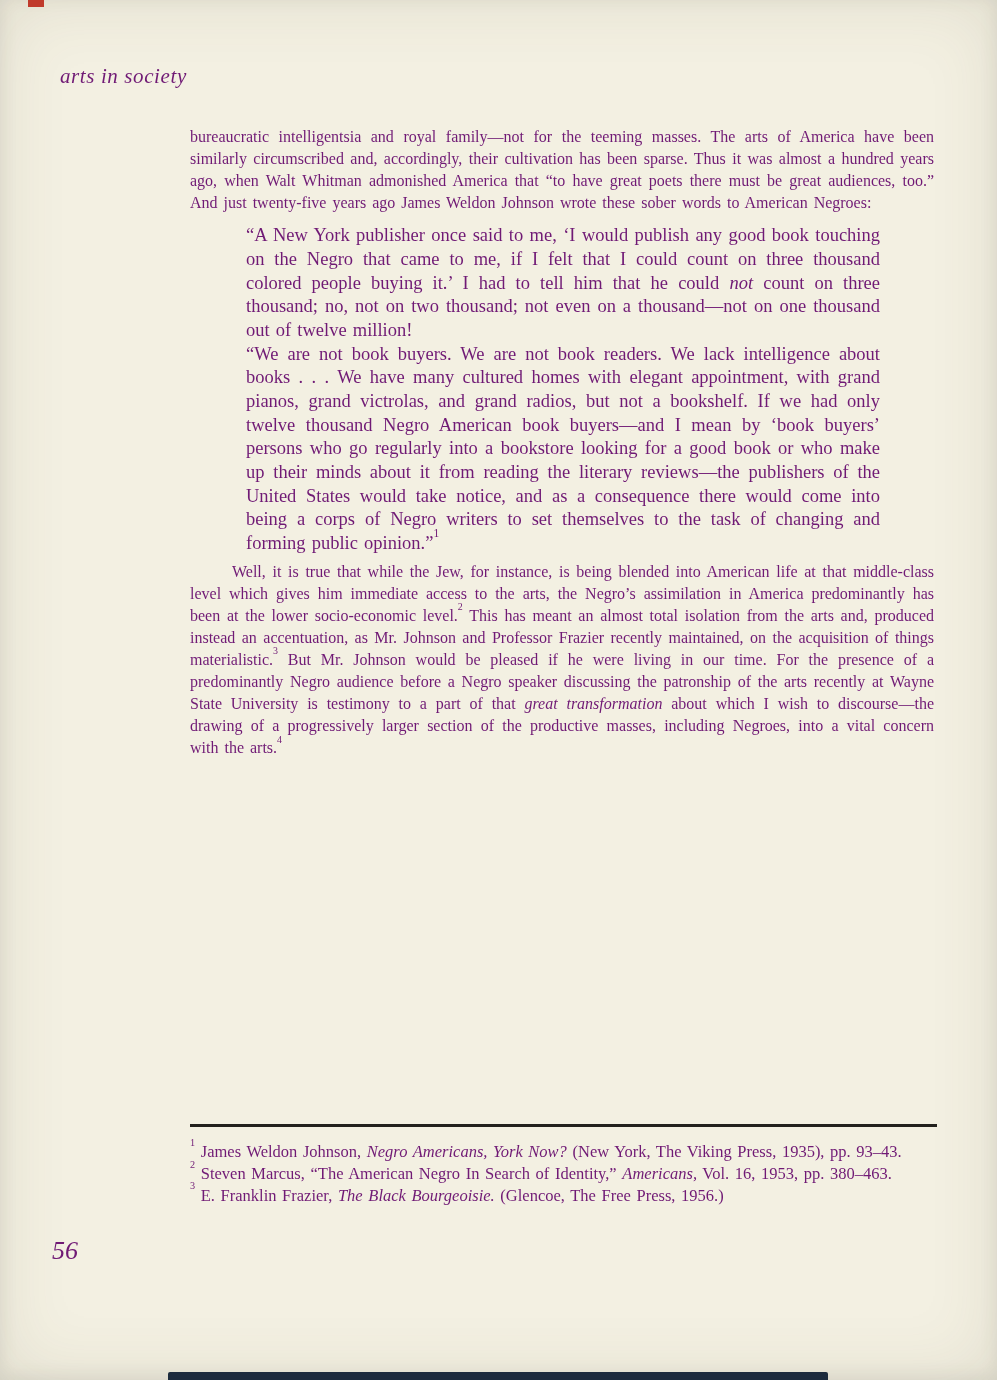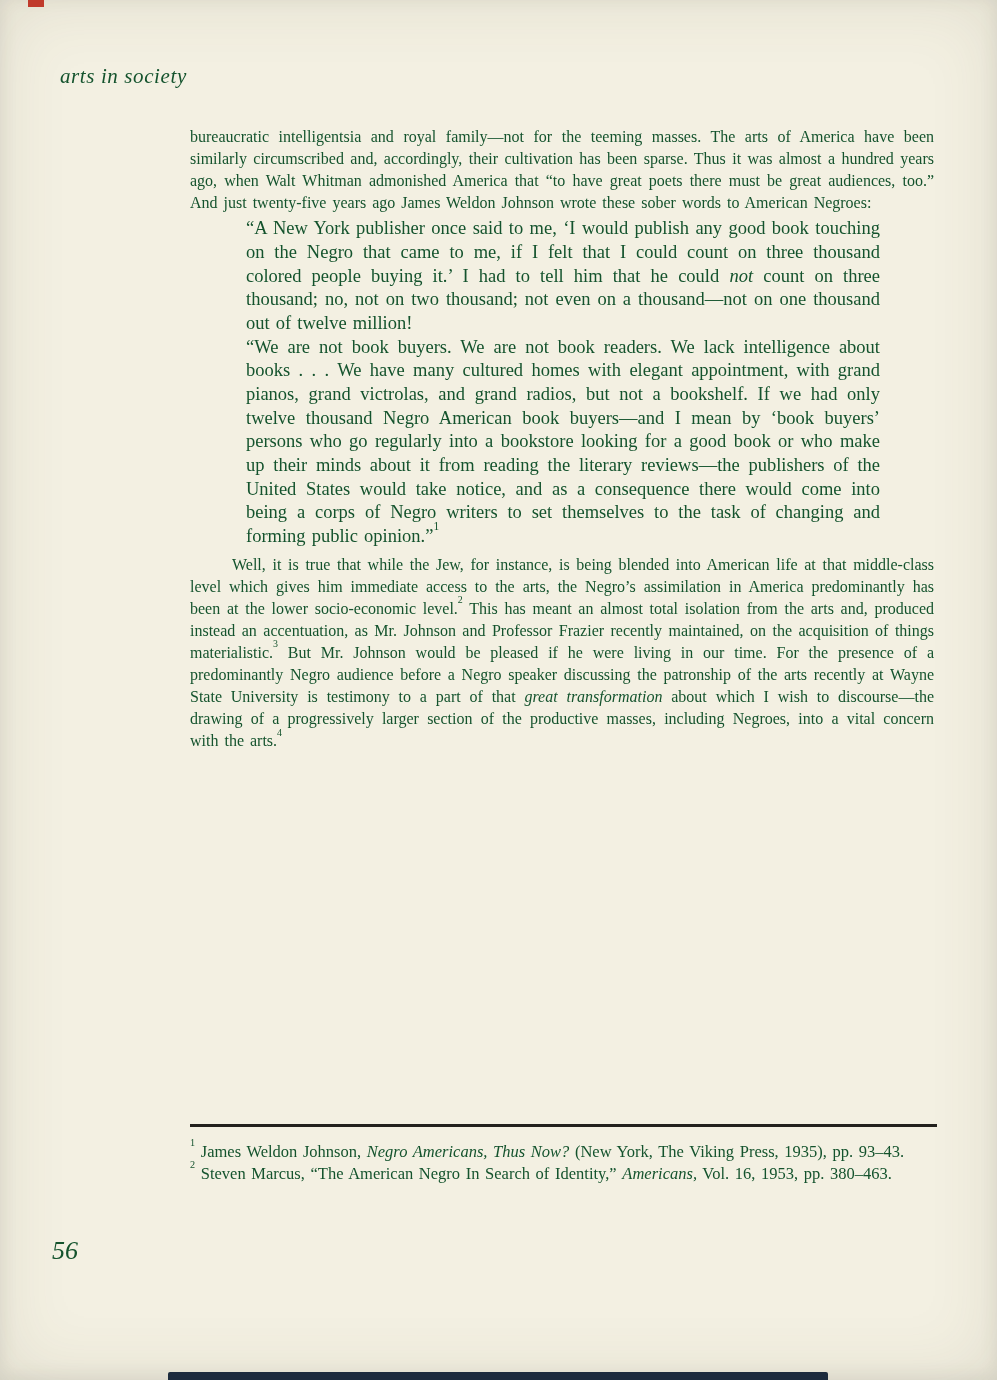--- a/index.html
+++ b/index.html
@@ -2,21 +2,21 @@
 <html><head>
 <meta charset="utf-8">
 <style>
   html, body { margin: 0; padding: 0; background: #dedbce; }
   .page {
     position: relative;
     width: 997px;
     height: 1380px;
     margin: 0 auto;
     background: #f3f0e2;
-    color: #14532d;
+    color: #701a75;
     font-family: "Liberation Serif", "DejaVu Serif", serif;
     overflow: hidden;
     box-shadow: inset 0 0 70px rgba(90,80,50,0.12), inset 0 -4px 18px rgba(60,60,70,0.10);
   }
   .running-head {
     position: absolute;
     left: 60px;
     top: 64px;
     font-style: italic;
     font-size: 21px;
@@ -30,21 +30,21 @@
     text-align: justify;
   }
   .para {
     margin: 0;
     font-size: 16px;
     line-height: 1.38;
     word-spacing: 2px;
   }
   .para.second { text-indent: 42px; }
   .quote {
-    margin: 3px 0 5px 56px;
+    margin: 10px 0 5px 56px;
     width: 634px;
     font-size: 18.5px;
     line-height: 1.28;
     word-spacing: 1.5px;
     text-align: justify;
   }
   .quote p { margin: 0; }
   em { font-style: italic; }
   sup {
     font-size: 0.62em;
@@ -118,21 +118,22 @@
       <p><span>“We are not book buyers. We are not book readers. We lack intelligence about books . . . We have many cultured homes with elegant appointment, with grand pianos, grand victrolas, and grand radios, but not a bookshelf. If we had only twelve thousand Negro American book buyers—and I mean by ‘book buyers’ persons who go regularly into a bookstore looking for a good book or who make up their minds about it from reading the literary reviews—the publishers of the United States would take notice, and as a consequence there would come into being a corps of Negro writers to set themselves to the task of changing and forming public opinion.”</span><sup>1</sup></p>
     </div>
 
     <p class="para second"><span>Well, it is true that while the Jew, for instance, is being blended into American life at that middle-class level which gives him immediate access to the arts, the Negro’s assimilation in America predominantly has been at the lower socio-economic level.</span><sup>2</sup><span> This has meant an almost total isolation from the arts and, produced instead an accentuation, as Mr. Johnson and Professor Frazier recently maintained, on the acquisition of things materialistic.</span><sup>3</sup><span> But Mr. Johnson would be pleased if he were living in our time. For the presence of a predominantly Negro audience before a Negro speaker discussing the patronship of the arts recently at Wayne State University is testimony to a part of that </span><em>great transformation</em><span> about which I wish to discourse—the drawing of a progressively larger section of the productive masses, including Negroes, into a vital concern with the arts.</span><sup>4</sup></p>
 
   </div>
 
   <div class="footnote-rule"></div>
 
   <div class="footnotes">
-    <p class="fn"><sup>1</sup><span> James Weldon Johnson, </span><em>Negro Americans, Thus Now?</em><span> (New York, The Viking Press, 1935), pp. 93–43.</span></p>
+    <p class="fn"><sup>1</sup><span> James Weldon Johnson, </span><em>Negro Americans, York Now?</em><span> (New York, The Viking Press, 1935), pp. 93–43.</span></p>
     <p class="fn"><sup>2</sup><span> Steven Marcus, “The American Negro In Search of Identity,” </span><em>Americans,</em><span> Vol. 16, 1953, pp. 380–463.</span></p>
+    <p class="fn"><sup>3</sup><span> E. Franklin Frazier, </span><em>The Black Bourgeoisie.</em><span> (Glencoe, The Free Press, 1956.)</span></p>
   </div>
 
   <div class="page-number">56</div>
 
   <div class="scan-edge-bottom"></div>
 
 </div>
 
 </body></html>

